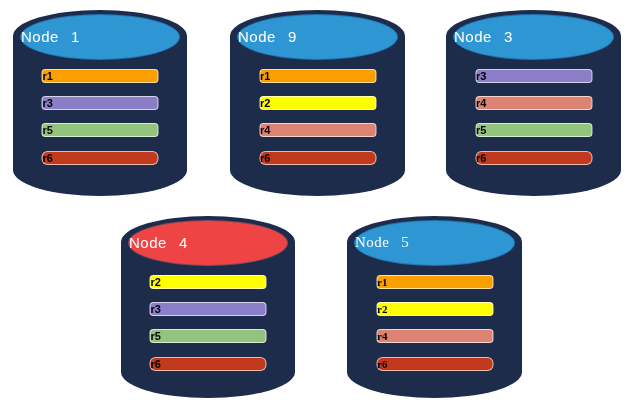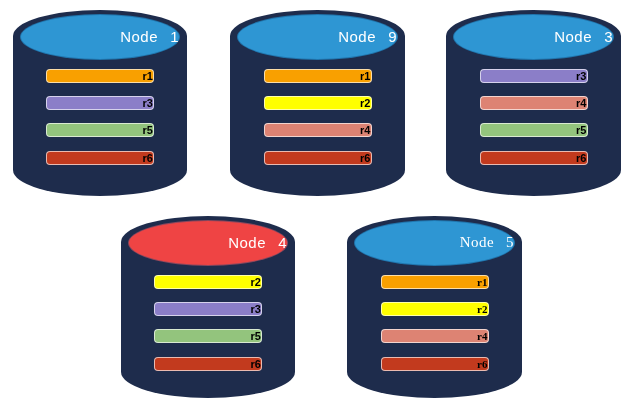--- a/index.html
+++ b/index.html
@@ -37,54 +37,54 @@
   }
   .cyl-top {                 
     position: absolute;
     left: 7px; right: 7px; top: 4px;
     height: 46px;
     border-radius: 50%;
     border: 1px solid rgba(15, 75, 125, 0.45);
     box-sizing: border-box;
     display: flex;
     align-items: center;
-    justify-content: flex-end;
+    justify-content: flex-start;
   }
   .node-label {
     color: #FFFFFF;
     font-size: 15px;
     word-spacing: 0.5em;
     letter-spacing: 0.5px;
     white-space: nowrap;
     padding-bottom: 2px;
   }
   
   .bars {
     position: absolute;
     left: 0; right: 0; top: 0; bottom: 0;
   }
   .bar {
     position: absolute;
     left: 50%;
     transform: translateX(-50%);
-    width: 108px;
+    width: 117px;
     height: 14px;
     border-radius: 4px;
     border: 1px solid rgba(255, 255, 255, 0.65);
     box-sizing: border-box;
     color: #000000;
     font-size: 11px;
     font-weight: bold;
     line-height: 12px;
-    text-align: right;
+    text-align: left;
   }
   .bar:nth-child(1) { top: 59px; }
   .bar:nth-child(2) { top: 86px; }
   .bar:nth-child(3) { top: 113px; }
-  .bar:nth-child(4) { top: 141px; }
+  .bar:nth-child(4) { top: 141px; border-radius: 6px; }
 </style>
 </head>
 <body>
 
 <div class="canvas">
 
   <div class="node pos-1">
     <div class="cyl-rim" style="background-color: rgb(30, 44, 76);"></div>
     <div class="cyl-body" style="background-color: rgb(30, 44, 76);"></div>
     <div class="cyl-top" style="background-color: rgb(46, 150, 211);">

